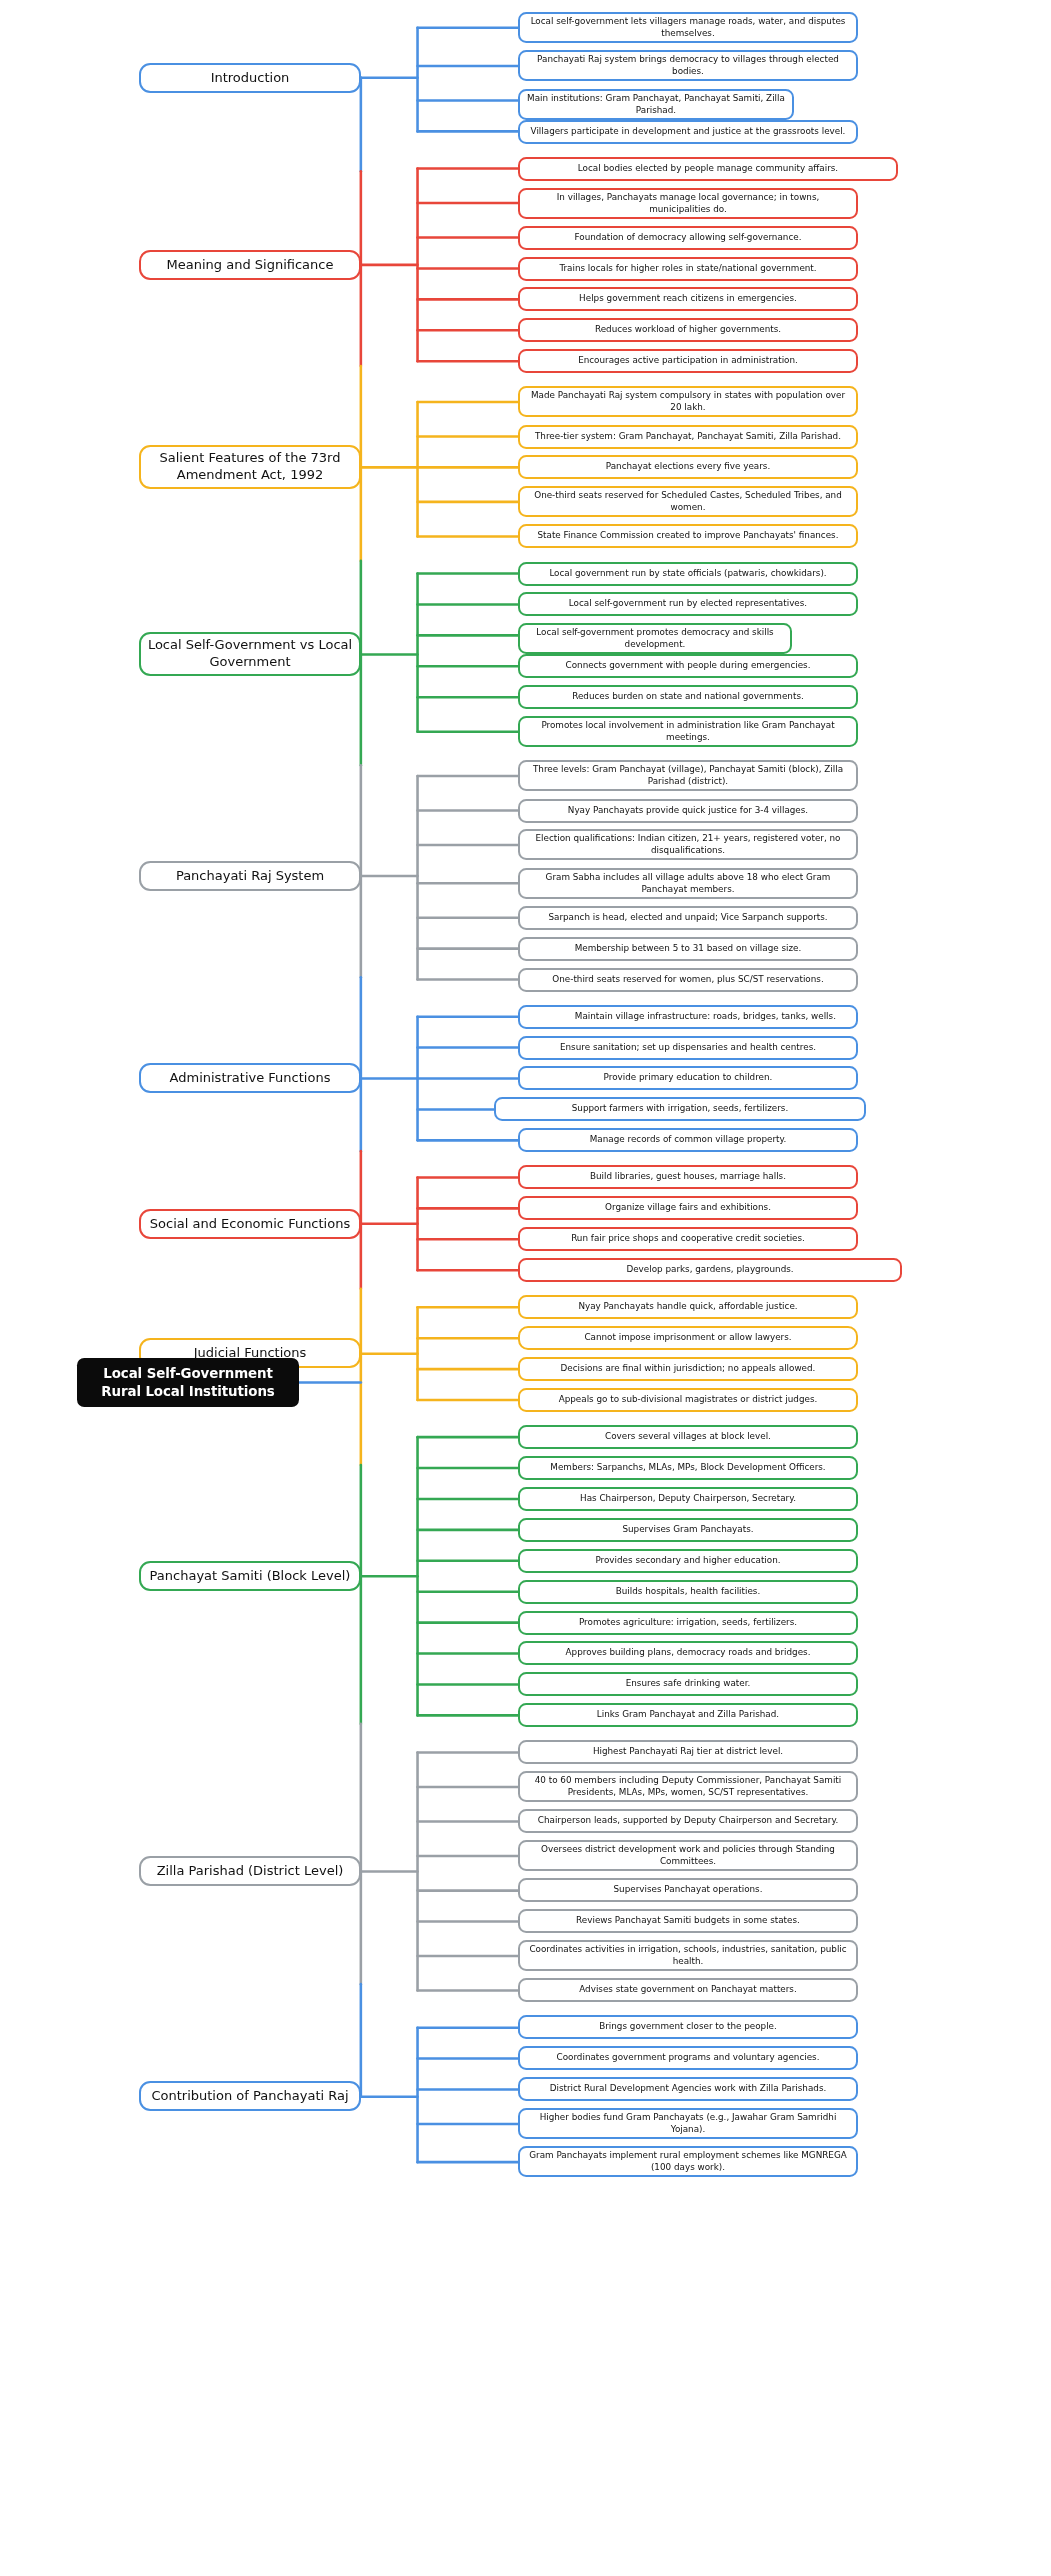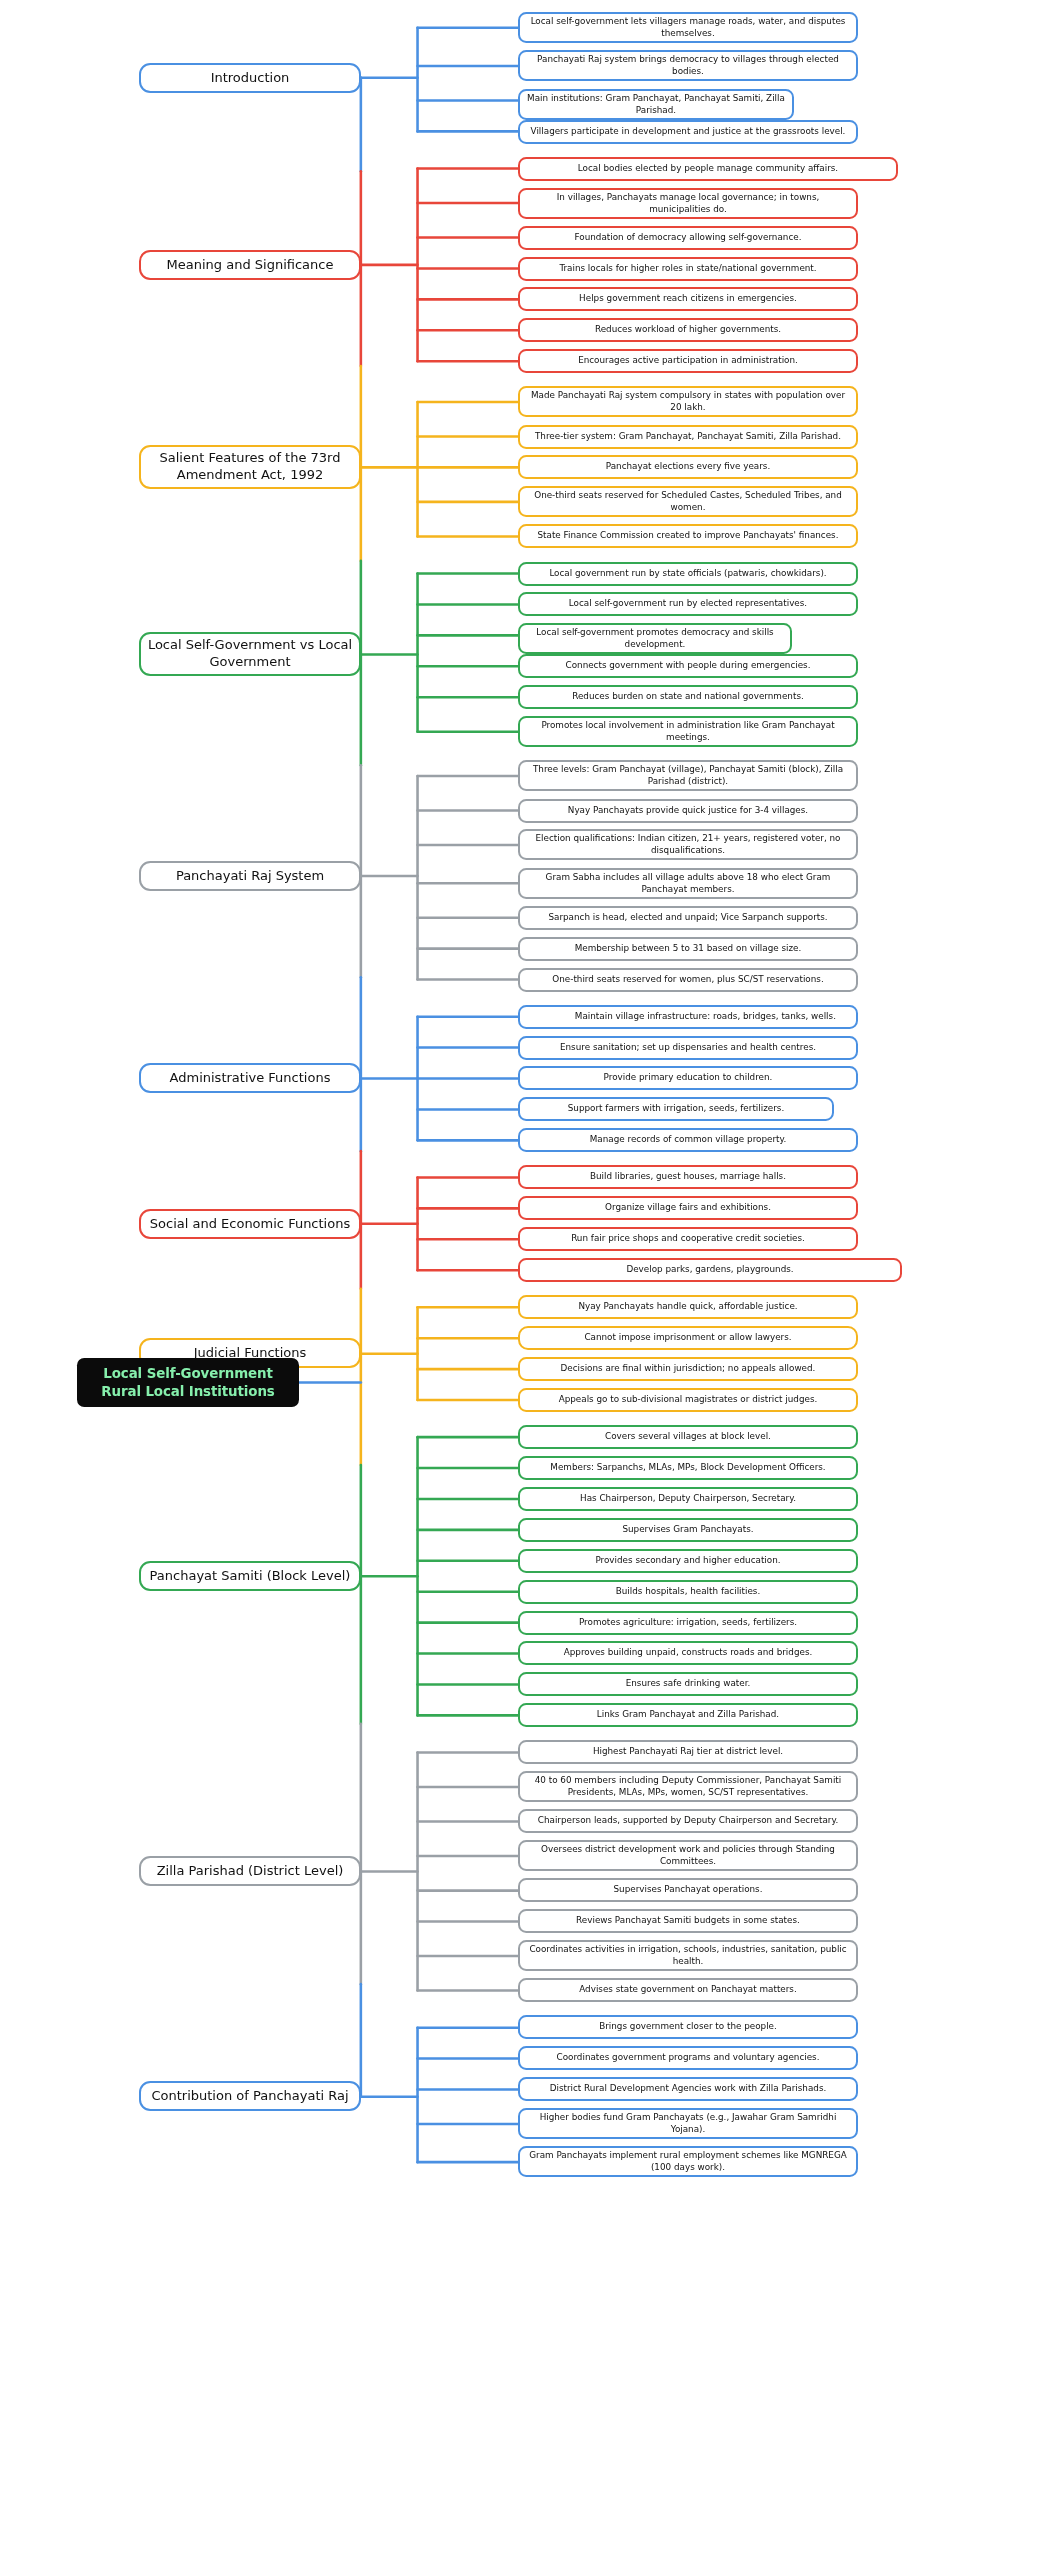--- a/index.html
+++ b/index.html
@@ -22,21 +22,21 @@
     justify-content:center;
     text-align:center;
     color:#111111;
     line-height:1.30;
     padding:2.1px 5.2px;
   }
 
   
   .root {
     background:#0b0b0b;
-    color:#86efac;
+    color:#ffffff;
     border:0;
     border-radius:7.2px;
     font-size:13.4px;
     font-weight:bold;
     letter-spacing:-0.1px;
     padding:6.2px 7.2px;
   }
 
   
   .branch {
@@ -208,41 +208,41 @@
       <div class="node leaf c-gray" style="width: 340px; min-height: 24px; left: 518px; top: 799px;">Nyay Panchayats provide quick justice for 3-4 villages.</div>
       <div class="node leaf c-gray" style="width: 340px; min-height: 31px; left: 518px; top: 829px;">Election qualifications: Indian citizen, 21+ years, registered voter, no disqualifications.</div>
       <div class="node leaf c-gray" style="width: 340px; min-height: 31px; left: 518px; top: 868px;">Gram Sabha includes all village adults above 18 who elect Gram Panchayat members.</div>
       <div class="node leaf c-gray" style="width: 340px; min-height: 24px; left: 518px; top: 906px;">Sarpanch is head, elected and unpaid; Vice Sarpanch supports.</div>
       <div class="node leaf c-gray" style="width: 340px; min-height: 24px; left: 518px; top: 937px;">Membership between 5 to 31 based on village size.</div>
       <div class="node leaf c-gray" style="width: 340px; min-height: 24px; left: 518px; top: 968px;">One-third seats reserved for women, plus SC/ST reservations.</div>
       <div class="node branch c-blue" style="width: 222px; min-height: 30px; left: 139px; top: 1063px;">Administrative Functions</div>
       <div class="node leaf c-blue" style="width: 340px; min-height: 24px; left: 518px; top: 1005px; padding-left: 40px;">Maintain village infrastructure: roads, bridges, tanks, wells.</div>
       <div class="node leaf c-blue" style="width: 340px; min-height: 24px; left: 518px; top: 1036px;">Ensure sanitation; set up dispensaries and health centres.</div>
       <div class="node leaf c-blue" style="width: 340px; min-height: 24px; left: 518px; top: 1066px;">Provide primary education to children.</div>
-      <div class="node leaf c-blue" style="width: 316px; min-height: 24px; left: 518px; top: 1097px;">Support farmers with irrigation, seeds, fertilizers.</div>
+      <div class="node leaf c-blue" style="width: 372px; min-height: 24px; left: 494px; top: 1097px;">Support farmers with irrigation, seeds, fertilizers.</div>
       <div class="node leaf c-blue" style="width: 340px; min-height: 24px; left: 518px; top: 1128px;">Manage records of common village property.</div>
       <div class="node branch c-red" style="width: 222px; min-height: 30px; left: 139px; top: 1209px;">Social and Economic Functions</div>
       <div class="node leaf c-red" style="width: 340px; min-height: 24px; left: 518px; top: 1165px;">Build libraries, guest houses, marriage halls.</div>
       <div class="node leaf c-red" style="width: 340px; min-height: 24px; left: 518px; top: 1196px;">Organize village fairs and exhibitions.</div>
       <div class="node leaf c-red" style="width: 340px; min-height: 24px; left: 518px; top: 1227px;">Run fair price shops and cooperative credit societies.</div>
       <div class="node leaf c-red" style="width: 384px; min-height: 24px; left: 518px; top: 1258px;">Develop parks, gardens, playgrounds.</div>
       <div class="node branch c-orange" style="width: 222px; min-height: 30px; left: 139px; top: 1338px;">Judicial Functions</div>
       <div class="node leaf c-orange" style="width: 340px; min-height: 24px; left: 518px; top: 1295px;">Nyay Panchayats handle quick, affordable justice.</div>
       <div class="node leaf c-orange" style="width: 340px; min-height: 24px; left: 518px; top: 1326px; border-radius: 10px;">Cannot impose imprisonment or allow lawyers.</div>
       <div class="node leaf c-orange" style="width: 340px; min-height: 24px; left: 518px; top: 1357px;">Decisions are final within jurisdiction; no appeals allowed.</div>
       <div class="node leaf c-orange" style="width: 340px; min-height: 24px; left: 518px; top: 1388px;">Appeals go to sub-divisional magistrates or district judges.</div>
       <div class="node branch c-green" style="width: 222px; min-height: 30px; left: 139px; top: 1561px;">Panchayat Samiti (Block Level)</div>
       <div class="node leaf c-green" style="width: 340px; min-height: 24px; left: 518px; top: 1425px;">Covers several villages at block level.</div>
       <div class="node leaf c-green" style="width: 340px; min-height: 24px; left: 518px; top: 1456px;">Members: Sarpanchs, MLAs, MPs, Block Development Officers.</div>
       <div class="node leaf c-green" style="width: 340px; min-height: 24px; left: 518px; top: 1487px;">Has Chairperson, Deputy Chairperson, Secretary.</div>
       <div class="node leaf c-green" style="width: 340px; min-height: 24px; left: 518px; top: 1518px;">Supervises Gram Panchayats.</div>
       <div class="node leaf c-green" style="width: 340px; min-height: 24px; left: 518px; top: 1549px;">Provides secondary and higher education.</div>
       <div class="node leaf c-green" style="width: 340px; min-height: 24px; left: 518px; top: 1580px;">Builds hospitals, health facilities.</div>
       <div class="node leaf c-green" style="width: 340px; min-height: 24px; left: 518px; top: 1611px;">Promotes agriculture: irrigation, seeds, fertilizers.</div>
-      <div class="node leaf c-green" style="width: 340px; min-height: 24px; left: 518px; top: 1641px;">Approves building unpaid, constructs roads and bridges.</div>
+      <div class="node leaf c-green" style="width: 340px; min-height: 24px; left: 518px; top: 1641px;">Approves building plans, democracy roads and bridges.</div>
       <div class="node leaf c-green" style="width: 340px; min-height: 24px; left: 518px; top: 1672px;">Ensures safe drinking water.</div>
       <div class="node leaf c-green" style="width: 340px; min-height: 24px; left: 518px; top: 1703px;">Links Gram Panchayat and Zilla Parishad.</div>
       <div class="node branch c-gray" style="width: 222px; min-height: 30px; left: 139px; top: 1856px;">Zilla Parishad (District Level)</div>
       <div class="node leaf c-gray" style="width: 340px; min-height: 24px; left: 518px; top: 1740px;">Highest Panchayati Raj tier at district level.</div>
       <div class="node leaf c-gray" style="width: 340px; min-height: 31px; left: 518px; top: 1771px;">40 to 60 members including Deputy Commissioner, Panchayat Samiti Presidents, MLAs, MPs, women, SC/ST representatives.</div>
       <div class="node leaf c-gray" style="width: 340px; min-height: 24px; left: 518px; top: 1809px;">Chairperson leads, supported by Deputy Chairperson and Secretary.</div>
       <div class="node leaf c-gray" style="width: 340px; min-height: 31px; left: 518px; top: 1840px;">Oversees district development work and policies through Standing Committees.</div>
       <div class="node leaf c-gray" style="width: 340px; min-height: 24px; left: 518px; top: 1878px;">Supervises Panchayat operations.</div>
       <div class="node leaf c-gray" style="width: 340px; min-height: 24px; left: 518px; top: 1909px;">Reviews Panchayat Samiti budgets in some states.</div>
       <div class="node leaf c-gray" style="width: 340px; min-height: 31px; left: 518px; top: 1940px;">Coordinates activities in irrigation, schools, industries, sanitation, public health.</div>

